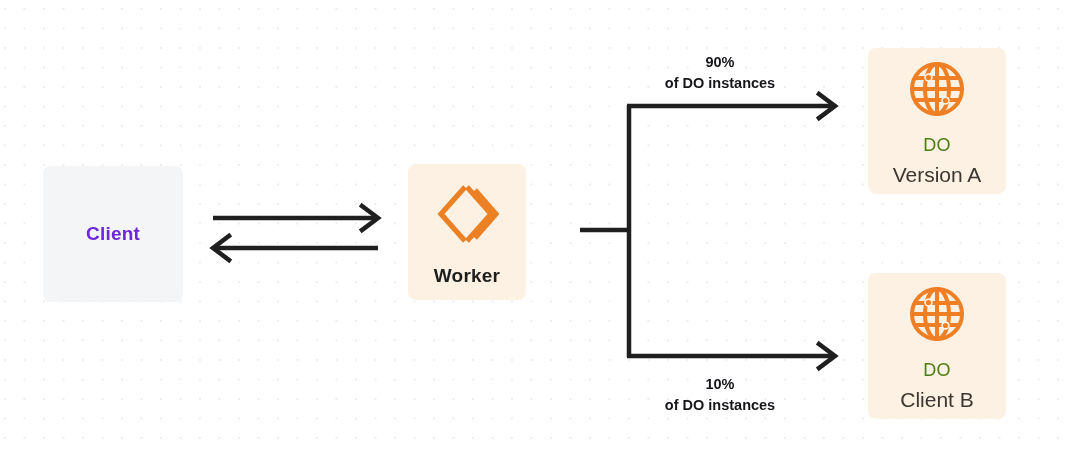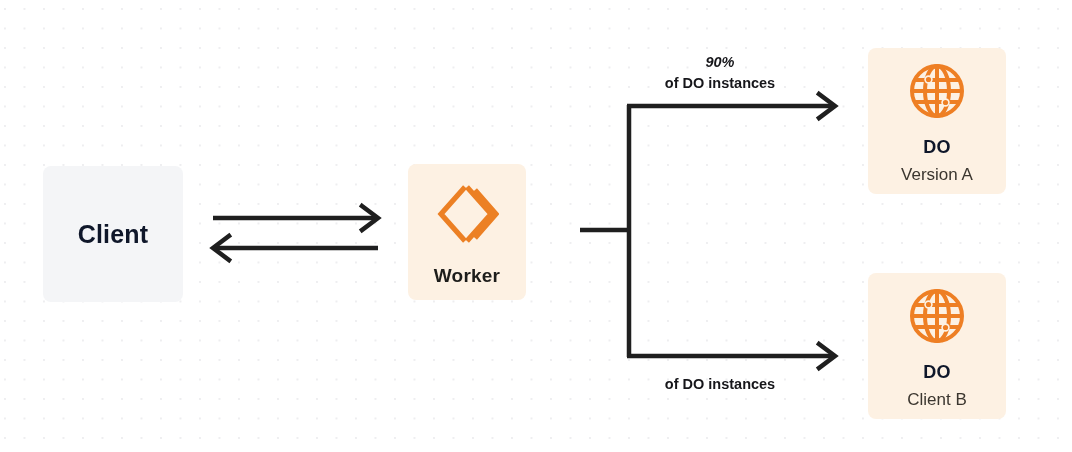--- a/index.html
+++ b/index.html
@@ -36,23 +36,23 @@
   }
 
   #client-node {
     left: 43px;
     top: 166px;
     width: 140px;
     height: 136px;
     background: #f4f5f7;
   }
   .client-label {
-    font-size: 25px;
+    font-size: 19px;
     font-weight: bold;
-    color: #0f172a;
+    color: #6d28d9;
     letter-spacing: 0.2px;
   }
 
   #worker-node {
     left: 408px;
     top: 164px;
     width: 118px;
     height: 136px;
     background: #fdf1e3;
   }
@@ -75,28 +75,28 @@
   }
   #do-a-node { top: 48px; }
   #do-b-node { top: 273px; }
 
   .do-icon {
     margin-top: 4px;
     margin-bottom: 14px;
   }
   .do-title {
     font-size: 18px;
-    font-weight: bold;
-    color: #0f172a;
+    font-weight: normal;
+    color: #4d7c0f;
     line-height: 1.1;
     letter-spacing: 0.2px;
   }
   .do-sub {
     margin-top: 8px;
-    font-size: 17px;
+    font-size: 21px;
     font-weight: normal;
     color: #3b362f;
     line-height: 1.1;
   }
 
   
   #wires {
     position: absolute;
     left: 0;
     top: 0;
@@ -118,21 +118,21 @@
   #label-top {
     left: 610px;
     top: 52px;
     width: 220px;
   }
   #label-bottom {
     left: 610px;
     top: 374px;
     width: 220px;
   }
-  .edge-label .pct { display: block; font-style: italic; }
+  .edge-label .pct { display: block; }
   .edge-label .sub { display: block; }
 </style>
 </head>
 <body>
 
 <div id="canvas">
 
   <svg id="wires" viewBox="0 0 1072 452" width="1072" height="452" xmlns="http://www.w3.org/2000/svg">
 
     <g>
@@ -221,16 +221,17 @@
     <span class="do-title">DO</span>
     <span class="do-sub">Client B</span>
   </div>
 
   <div class="edge-label" id="label-top">
     <span class="pct">90%</span>
     <span class="sub">of DO instances</span>
   </div>
 
   <div class="edge-label" id="label-bottom">
+    <span class="pct">10%</span>
     <span class="sub">of DO instances</span>
   </div>
 
 </div>
 
 </body></html>

